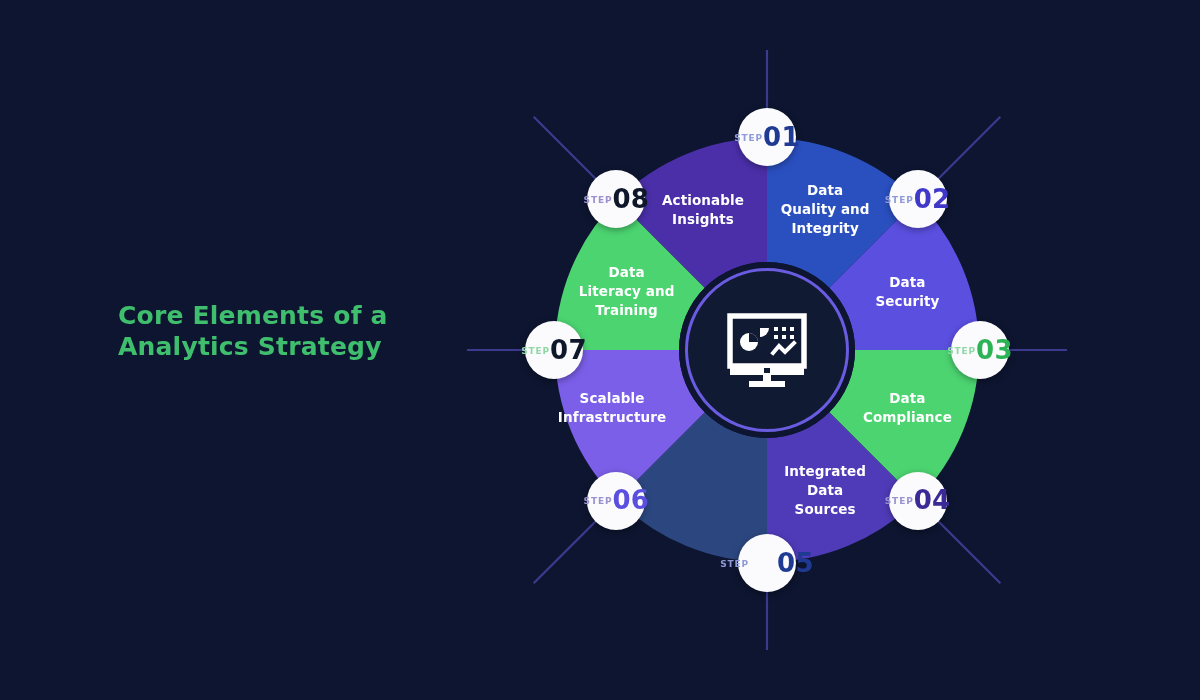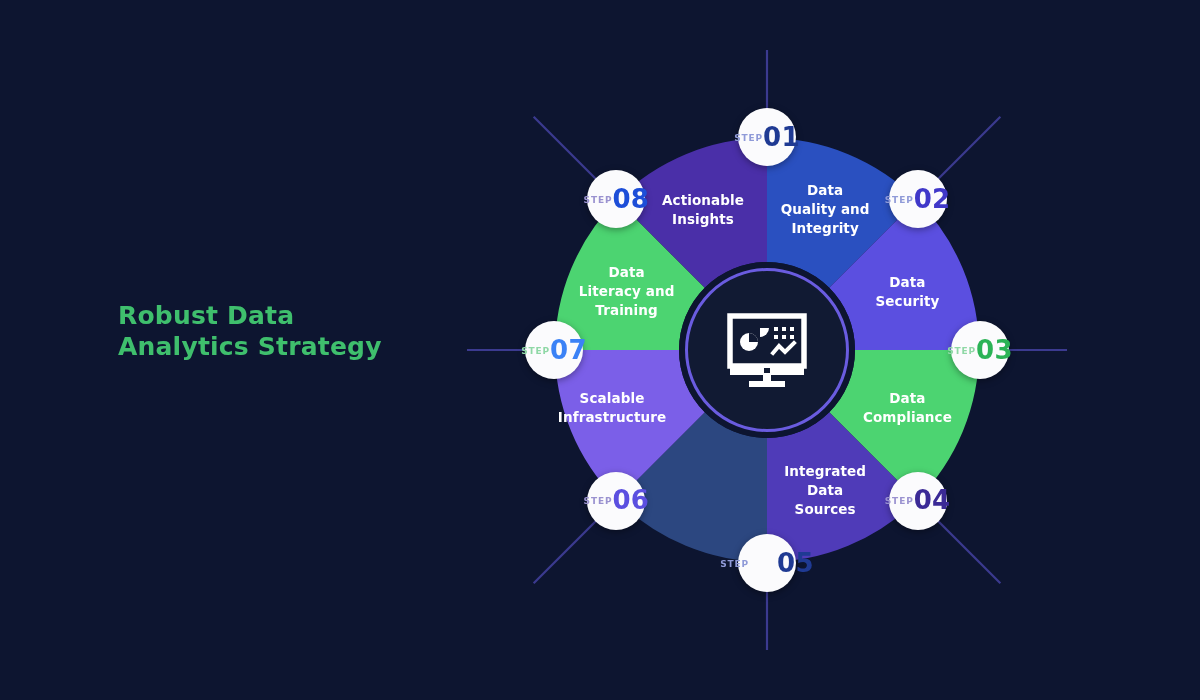--- a/index.html
+++ b/index.html
@@ -92,21 +92,21 @@
     justify-content: center;
   }
   #hub svg { display: block; }
 </style>
 </head>
 <body>
 
 <div id="stage">
 
   <div id="title-block">
-    <span class="line">Robust Data</span>
+    <span class="line">Core Elements of a</span>
     <span class="line">Analytics Strategy</span>
   </div>
 
   <div id="wheel-area">
 
     <svg id="wheel-svg" width="600" height="600" viewBox="0 0 600 600">
       <g id="dividers">
           <line x1="300" y1="92" x2="300" y2="-30" stroke="#3b3a8f" stroke-width="2.2"></line>
           <line x1="447.07821048680194" y1="152.92178951319812" x2="533.3452377915607" y2="66.65476220843934" stroke="#3b3a8f" stroke-width="2.2"></line>
           <line x1="508" y1="300" x2="630" y2="300" stroke="#3b3a8f" stroke-width="2.2"></line>
@@ -165,25 +165,25 @@
     <div class="badge" id="bdg4" style="left: 271px; top: 484px;">
       <span class="step-word" style="color: rgb(143, 154, 216);">STEP</span>
       <span class="step-num" style="color: rgb(31, 58, 147); margin-left: 28px;">05</span>
     </div>
     <div class="badge" id="bdg5" style="left: 120.386px; top: 421.614px;">
       <span class="step-word" style="color: rgb(154, 146, 208);">STEP</span>
       <span class="step-num" style="color: rgb(91, 79, 224); text-align: center;">06</span>
     </div>
     <div class="badge" id="bdg6" style="left: 58px; top: 271px;">
       <span class="step-word" style="color: rgb(143, 216, 166);">STEP</span>
-      <span class="step-num" style="color: #3b82f6;">07</span>
+      <span class="step-num" style="color: #0f172a;">07</span>
     </div>
     <div class="badge" id="bdg7" style="left: 120.386px; top: 120.386px;">
       <span class="step-word" style="color: rgb(154, 146, 208);">STEP</span>
-      <span class="step-num" style="color: #1d4ed8;">08</span>
+      <span class="step-num" style="color: #0f172a;">08</span>
     </div>
 
     <div id="hub">
       <span>
         <svg width="80" height="74" viewBox="0 0 80 74" fill="none">
           <rect x="3" y="3" width="74" height="50" stroke="#ffffff" stroke-width="5.5" fill="none"></rect>
 
           <path d="M22 29 m-9,0 a9,9 0 1,0 18,0 a9,9 0 1,0 -18,0" fill="#ffffff"></path>
           <path d="M22 29 L22 20 A9 9 0 0 1 31 29 Z" fill="#111a33"></path>
           <path d="M33 15 L42 15 A9 9 0 0 1 33 24 Z" fill="#ffffff"></path>

